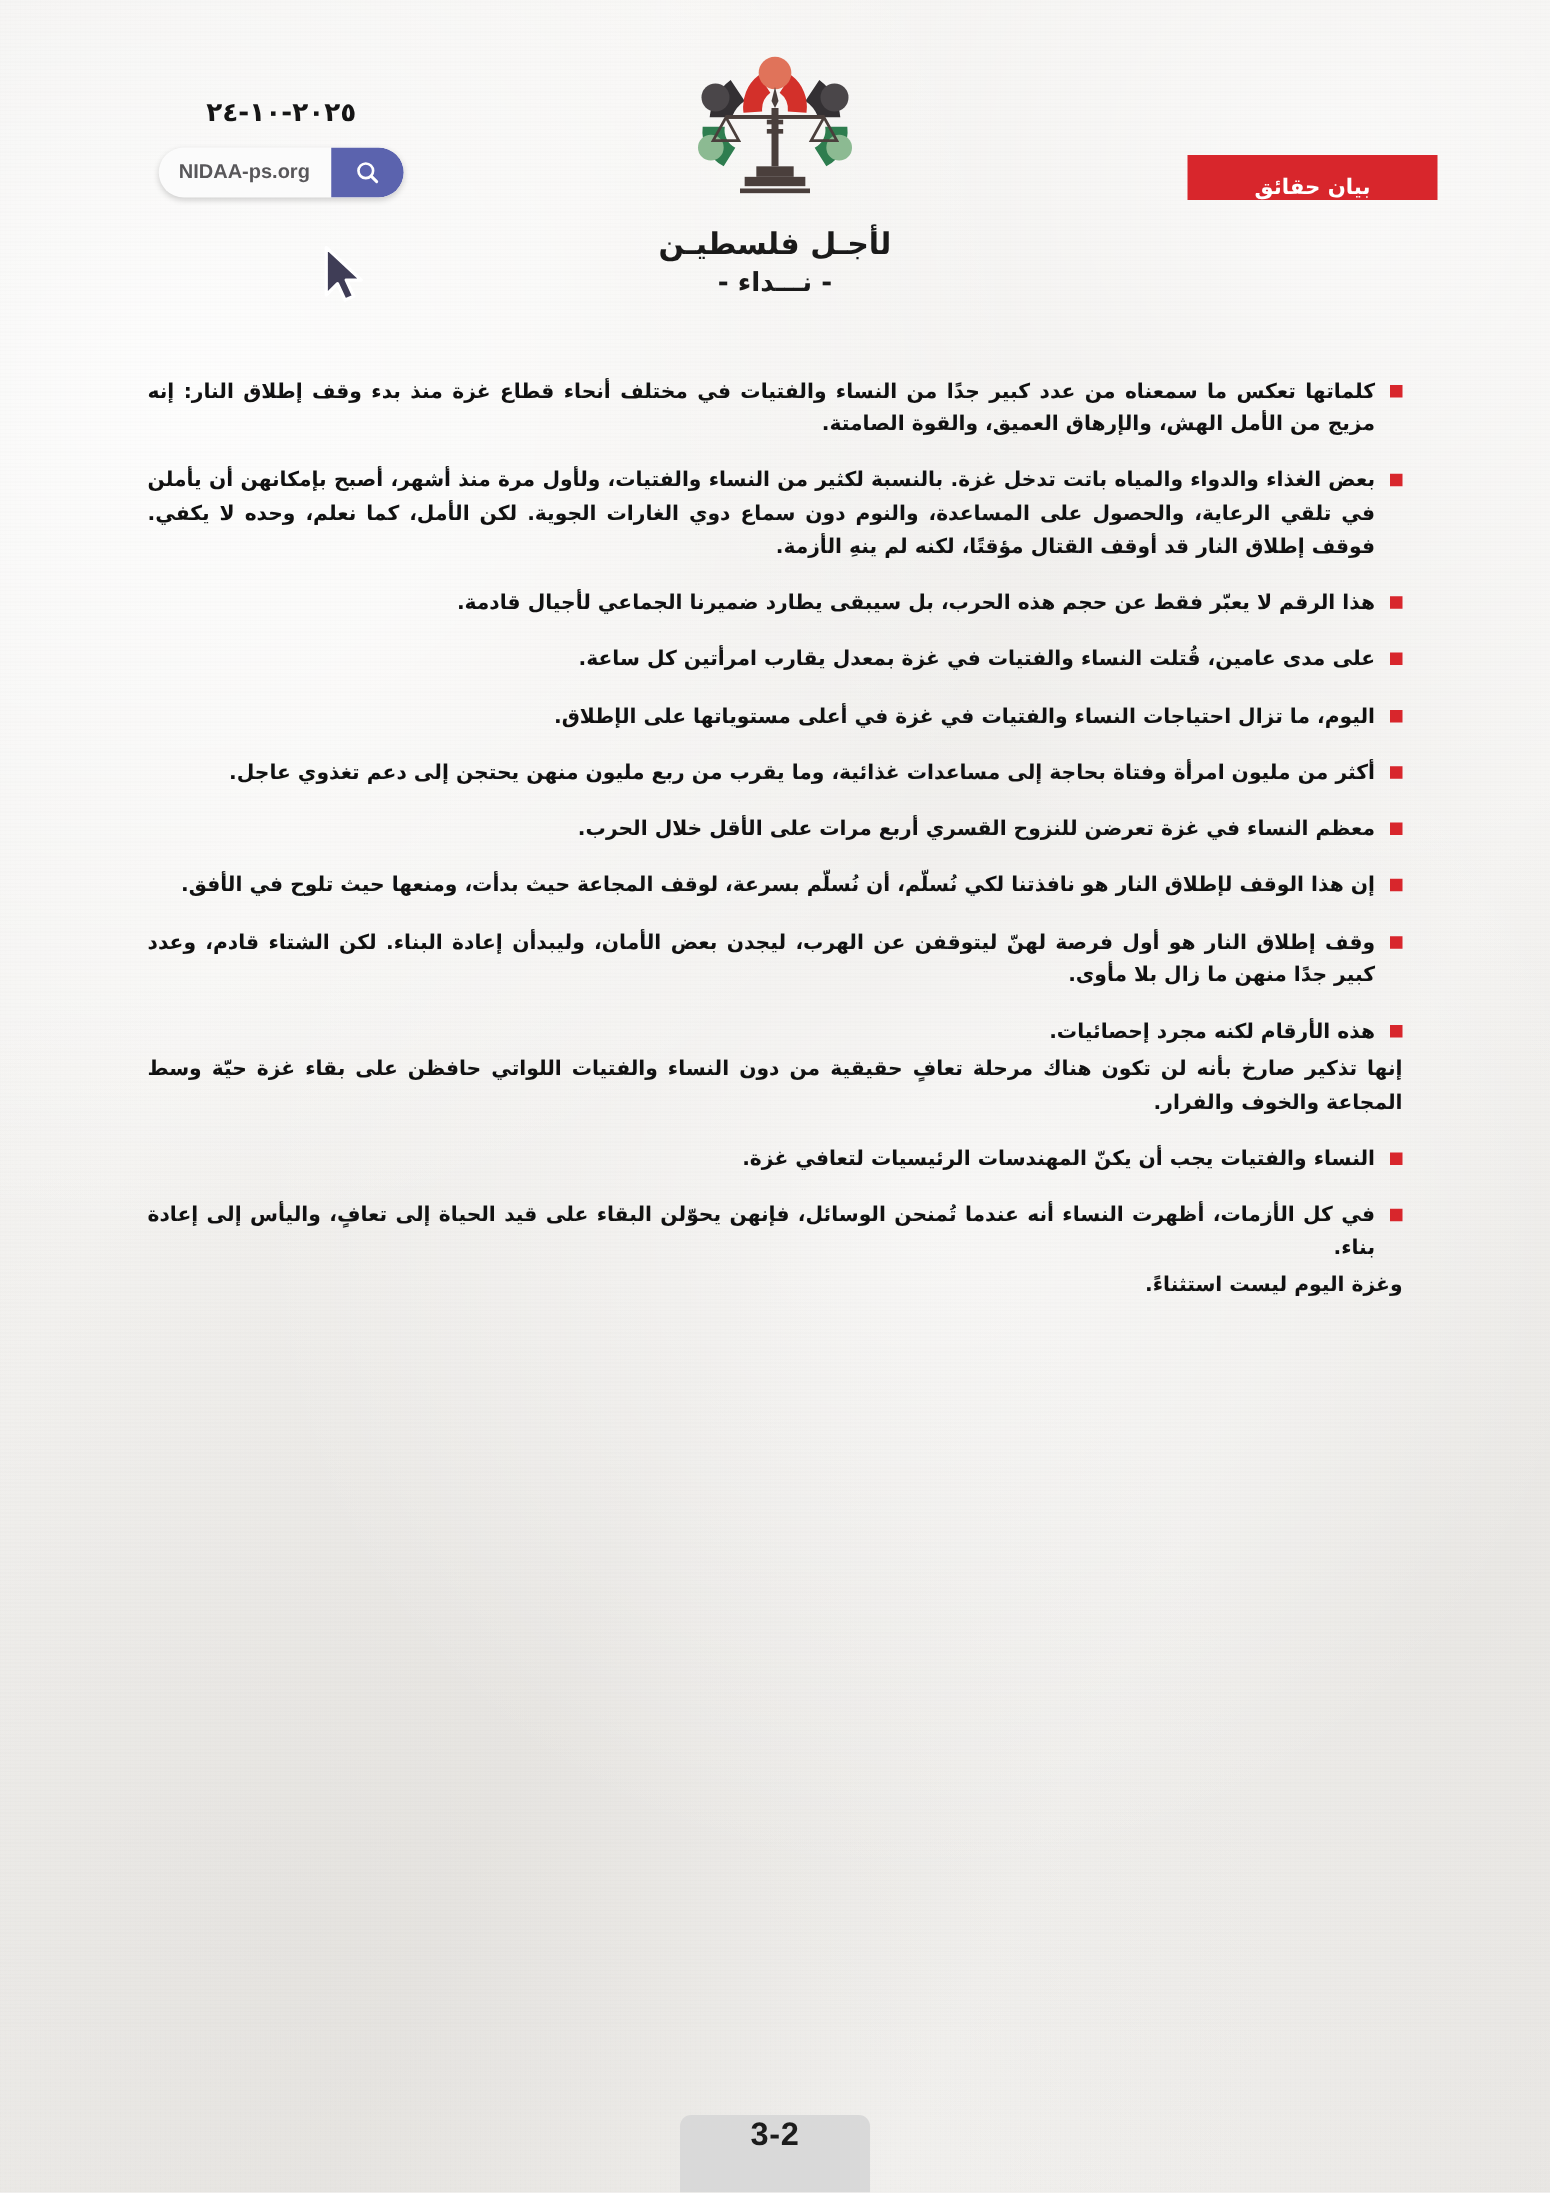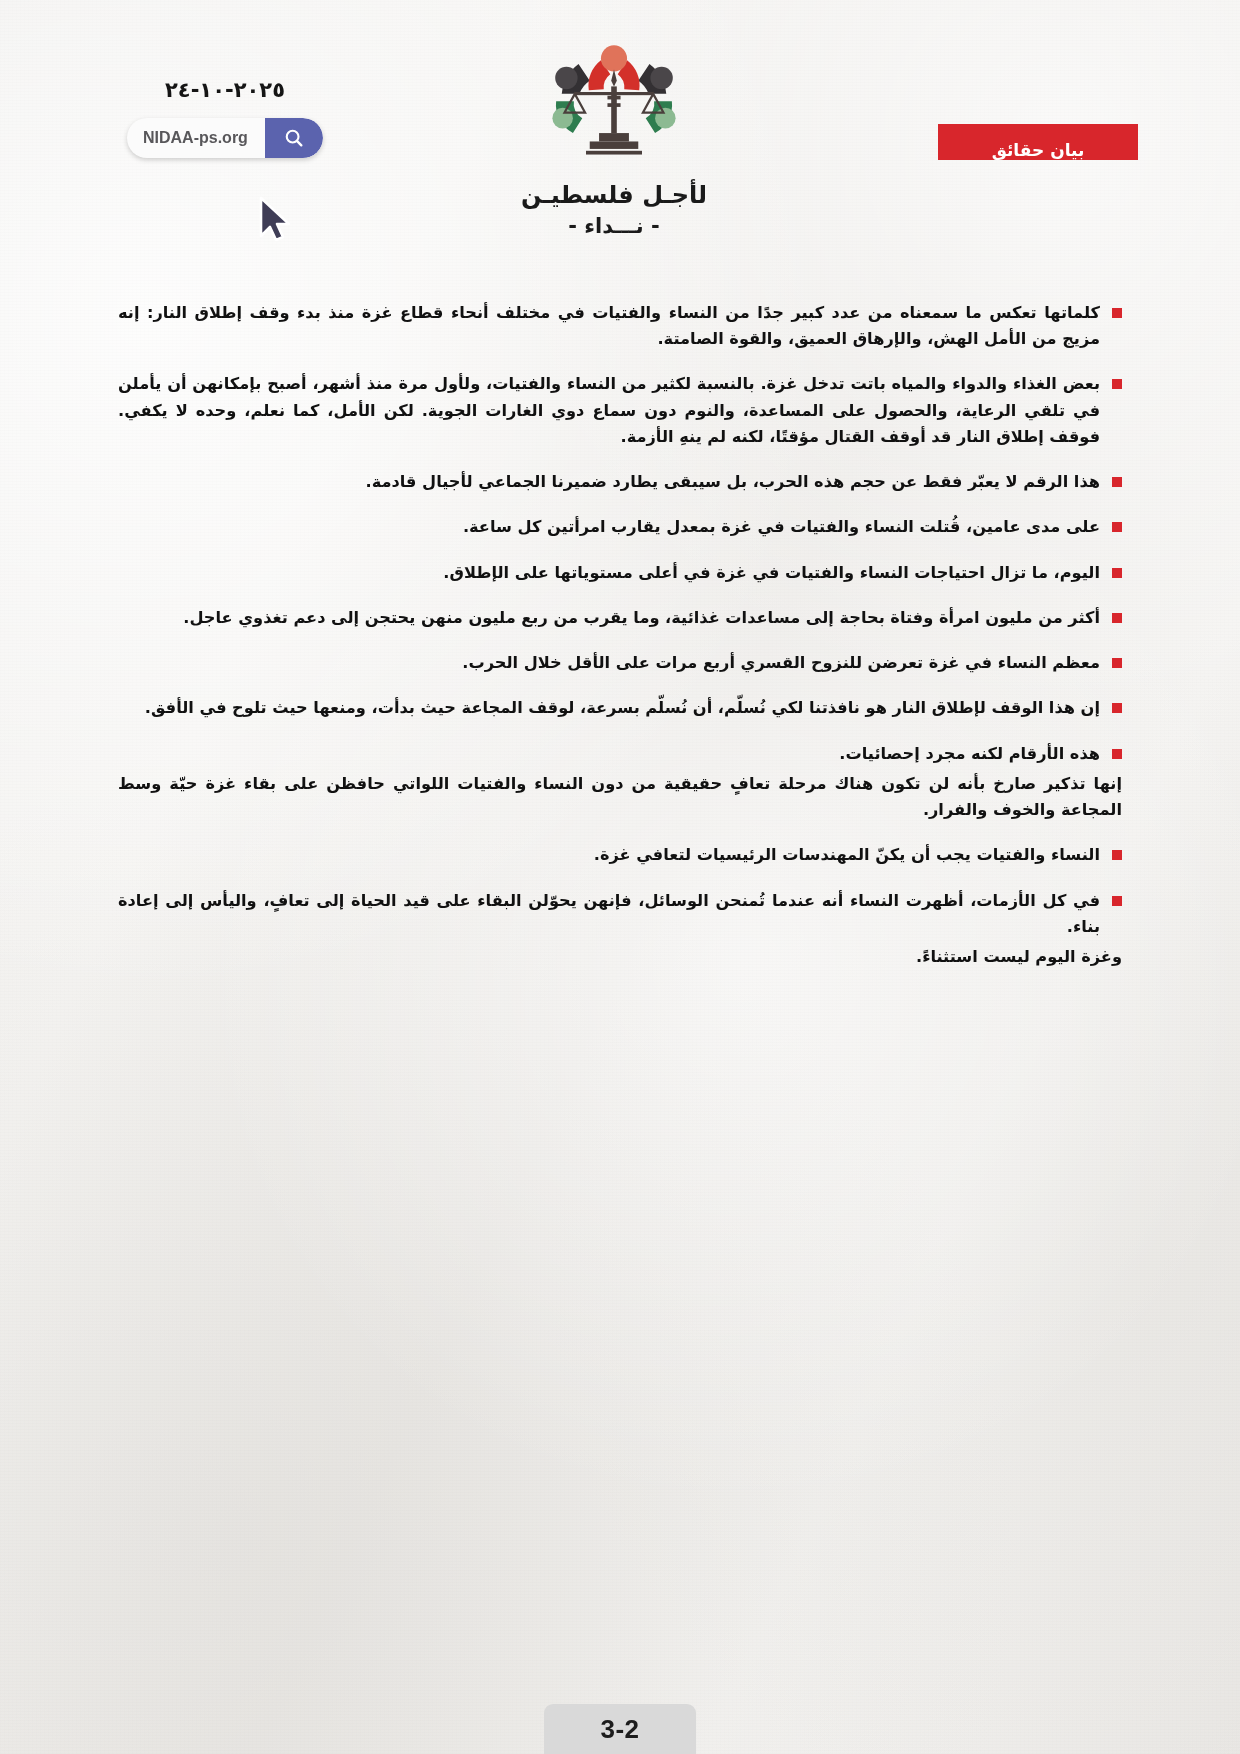--- a/index.html
+++ b/index.html
@@ -39,21 +39,21 @@
   }
   .sheet {
     position: relative;
     width: 1240px;
     height: 1754px;
   }
 
   
   .header {
     position: absolute;
-    top: 0; left: 0; right: 12px;
+    top: 0; left: 0; right: 0;
     height: 290px;
     padding-left: 29px;
   }
 
   
   .left-cluster {
     position: absolute;
     top: 78px;
     left: 110px;
     width: 230px;
@@ -189,25 +189,24 @@
   .para.no-bullet::before { display: none; }
   .para.tight { margin-bottom: 4px; }
 
   
   .footer-tab {
     position: absolute;
     bottom: 0;
     left: 50%;
     transform: translateX(-50%);
     width: 152px;
-    height: 50px;
+    height: 62px;
     background: #d9d9d9;
     border-radius: 9px 9px 0 0;
     display: flex;
-    align-items: center;
     justify-content: center;
   }
   .footer-tab span {
     font-family: "Liberation Sans", sans-serif;
     font-size: 26px;
     font-weight: 700;
     color: #1c1c1c;
     letter-spacing: 0.5px;
     direction: ltr;
   }
@@ -281,20 +280,21 @@
 
   <div class="content">
       <div class="para">كلماتها تعكس ما سمعناه من عدد كبير جدًا من النساء والفتيات في مختلف أنحاء قطاع غزة منذ بدء وقف إطلاق النار: إنه مزيج من الأمل الهش، والإرهاق العميق، والقوة الصامتة.</div>
       <div class="para">بعض الغذاء والدواء والمياه باتت تدخل غزة. بالنسبة لكثير من النساء والفتيات، ولأول مرة منذ أشهر، أصبح بإمكانهن أن يأملن في تلقي الرعاية، والحصول على المساعدة، والنوم دون سماع دوي الغارات الجوية. لكن الأمل، كما نعلم، وحده لا يكفي. فوقف إطلاق النار قد أوقف القتال مؤقتًا، لكنه لم ينهِ الأزمة.</div>
       <div class="para">هذا الرقم لا يعبّر فقط عن حجم هذه الحرب، بل سيبقى يطارد ضميرنا الجماعي لأجيال قادمة.</div>
       <div class="para">على مدى عامين، قُتلت النساء والفتيات في غزة بمعدل يقارب امرأتين كل ساعة.</div>
       <div class="para">اليوم، ما تزال احتياجات النساء والفتيات في غزة في أعلى مستوياتها على الإطلاق.</div>
       <div class="para">أكثر من مليون امرأة وفتاة بحاجة إلى مساعدات غذائية، وما يقرب من ربع مليون منهن يحتجن إلى دعم تغذوي عاجل.</div>
       <div class="para">معظم النساء في غزة تعرضن للنزوح القسري أربع مرات على الأقل خلال الحرب.</div>
       <div class="para">إن هذا الوقف لإطلاق النار هو نافذتنا لكي نُسلّم، أن نُسلّم بسرعة، لوقف المجاعة حيث بدأت، ومنعها حيث تلوح في الأفق.</div>
+      <div class="para">وقف إطلاق النار هو أول فرصة لهنّ ليتوقفن عن الهرب، ليجدن بعض الأمان، وليبدأن إعادة البناء. لكن الشتاء قادم، وعدد كبير جدًا منهن ما زال بلا مأوى.</div>
       <div class="para tight">هذه الأرقام لكنه مجرد إحصائيات.</div>
       <div class="para no-bullet">إنها تذكير صارخ بأنه لن تكون هناك مرحلة تعافٍ حقيقية من دون النساء والفتيات اللواتي حافظن على بقاء غزة حيّة وسط المجاعة والخوف والفرار.</div>
       <div class="para">النساء والفتيات يجب أن يكنّ المهندسات الرئيسيات لتعافي غزة.</div>
       <div class="para tight">في كل الأزمات، أظهرت النساء أنه عندما تُمنحن الوسائل، فإنهن يحوّلن البقاء على قيد الحياة إلى تعافٍ، واليأس إلى إعادة بناء.</div>
       <div class="para no-bullet">وغزة اليوم ليست استثناءً.</div>
     </div>
 
   <div class="footer-tab">
     <span>3-2</span>
   </div>

